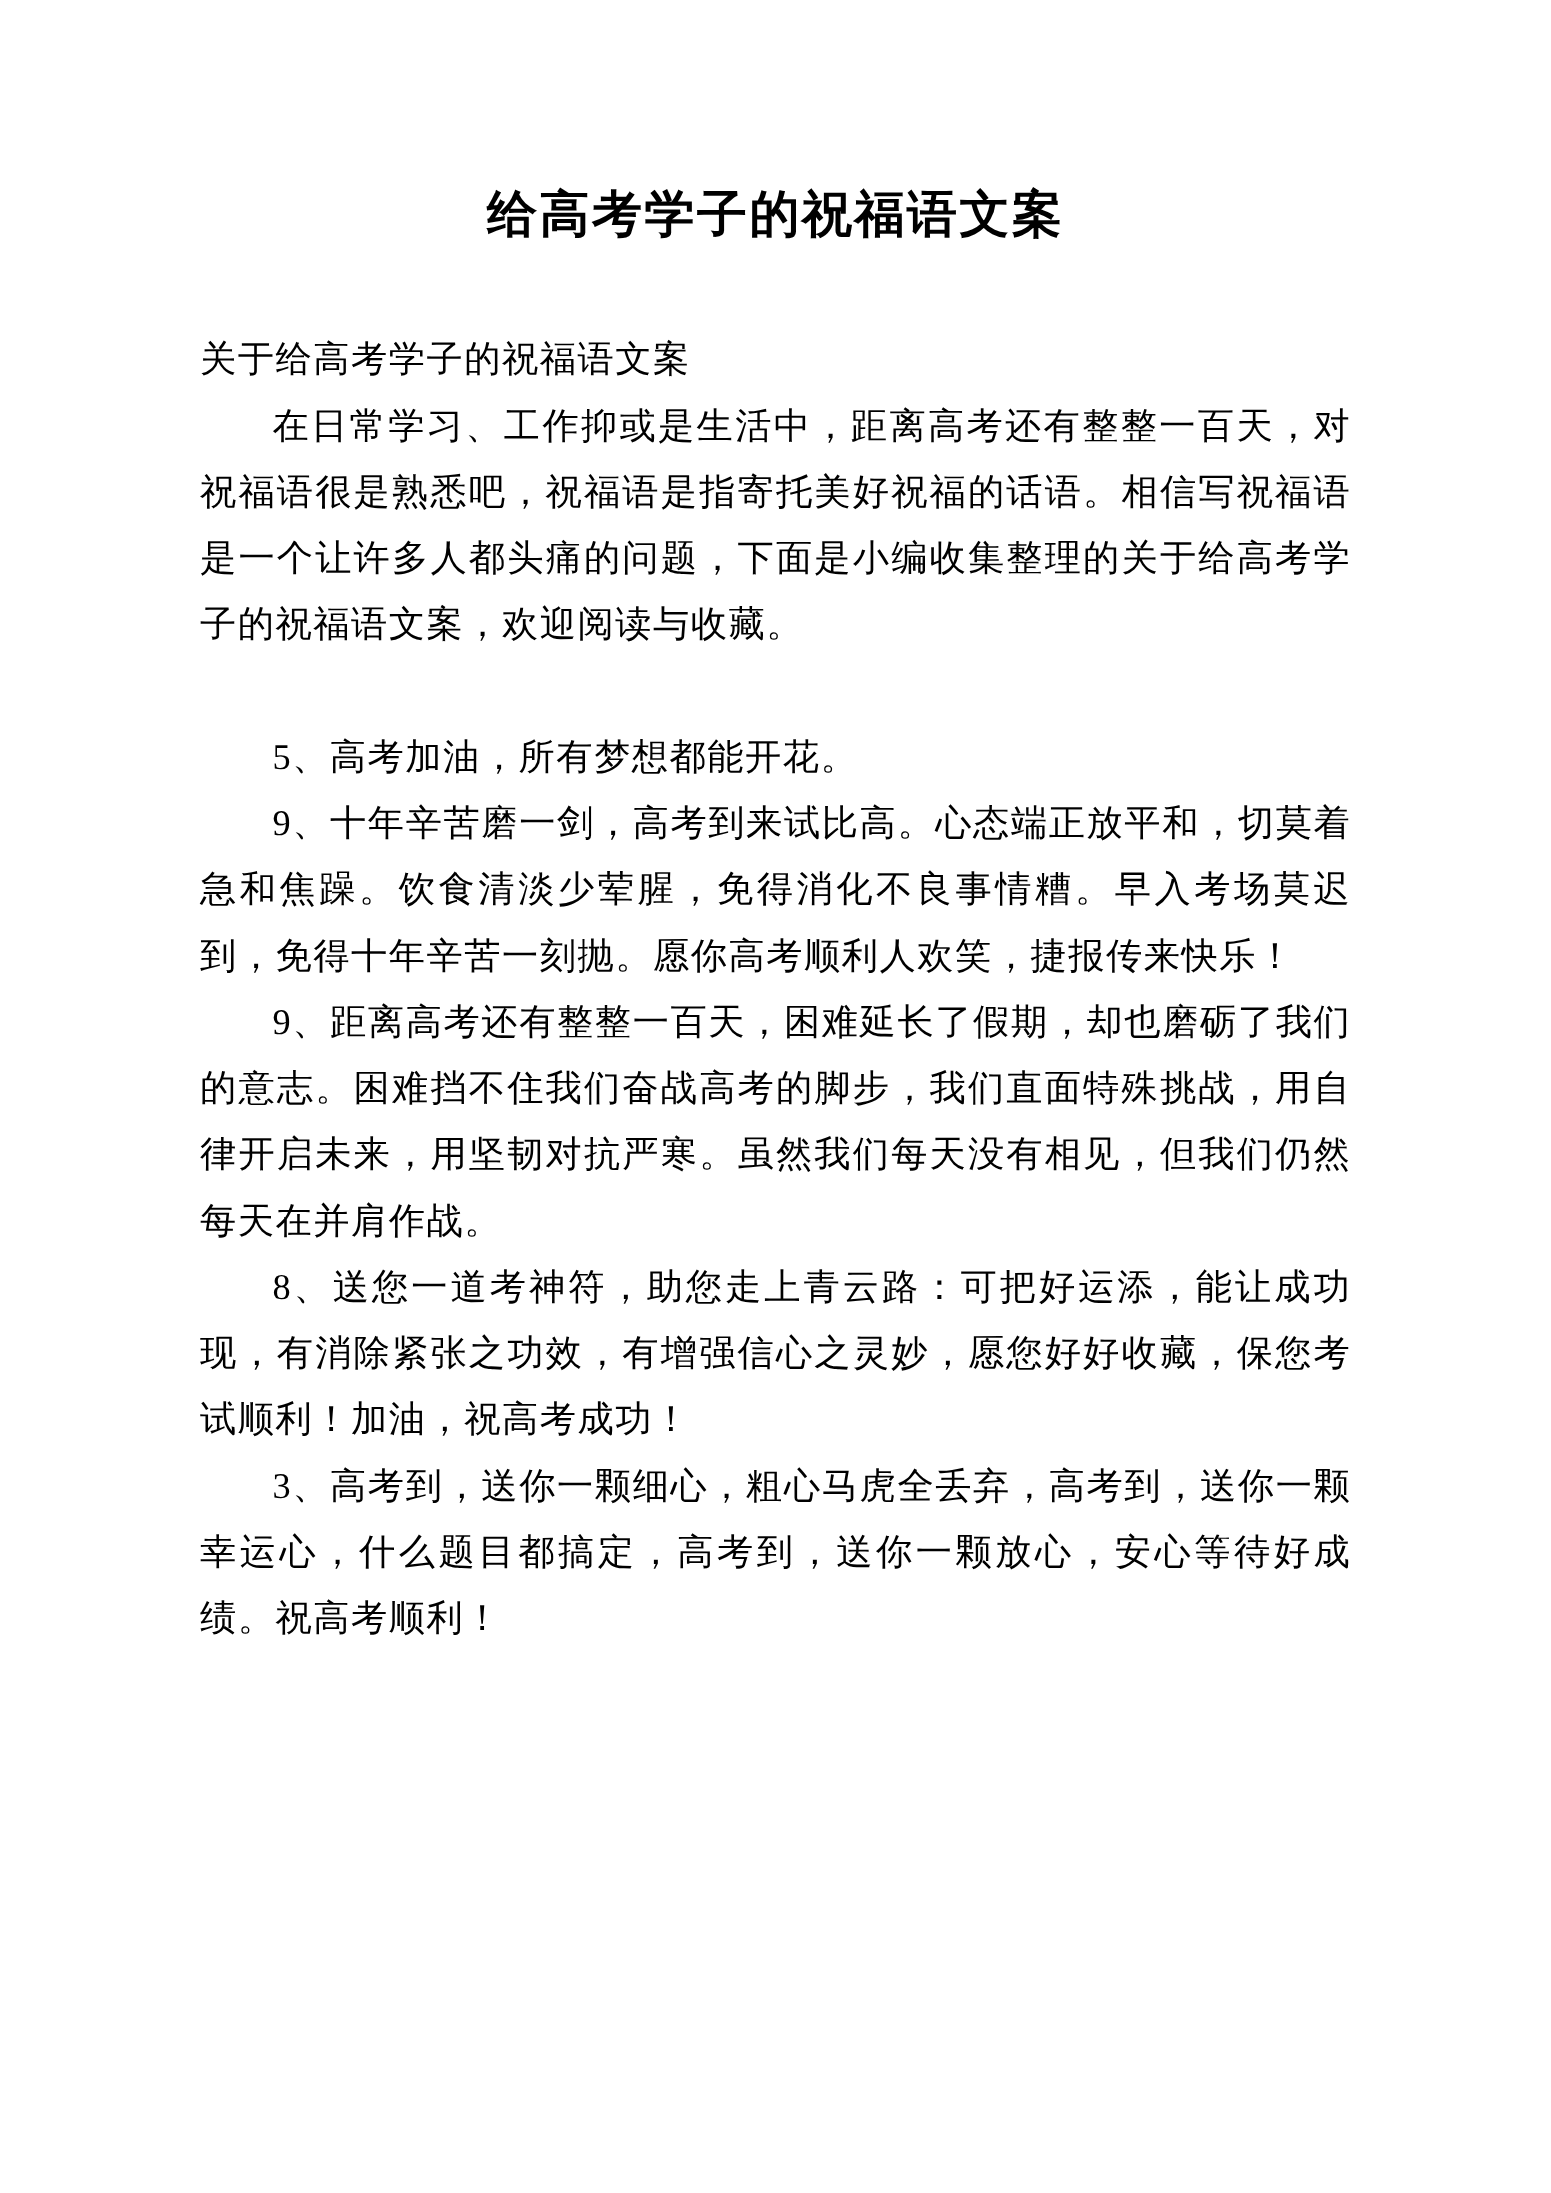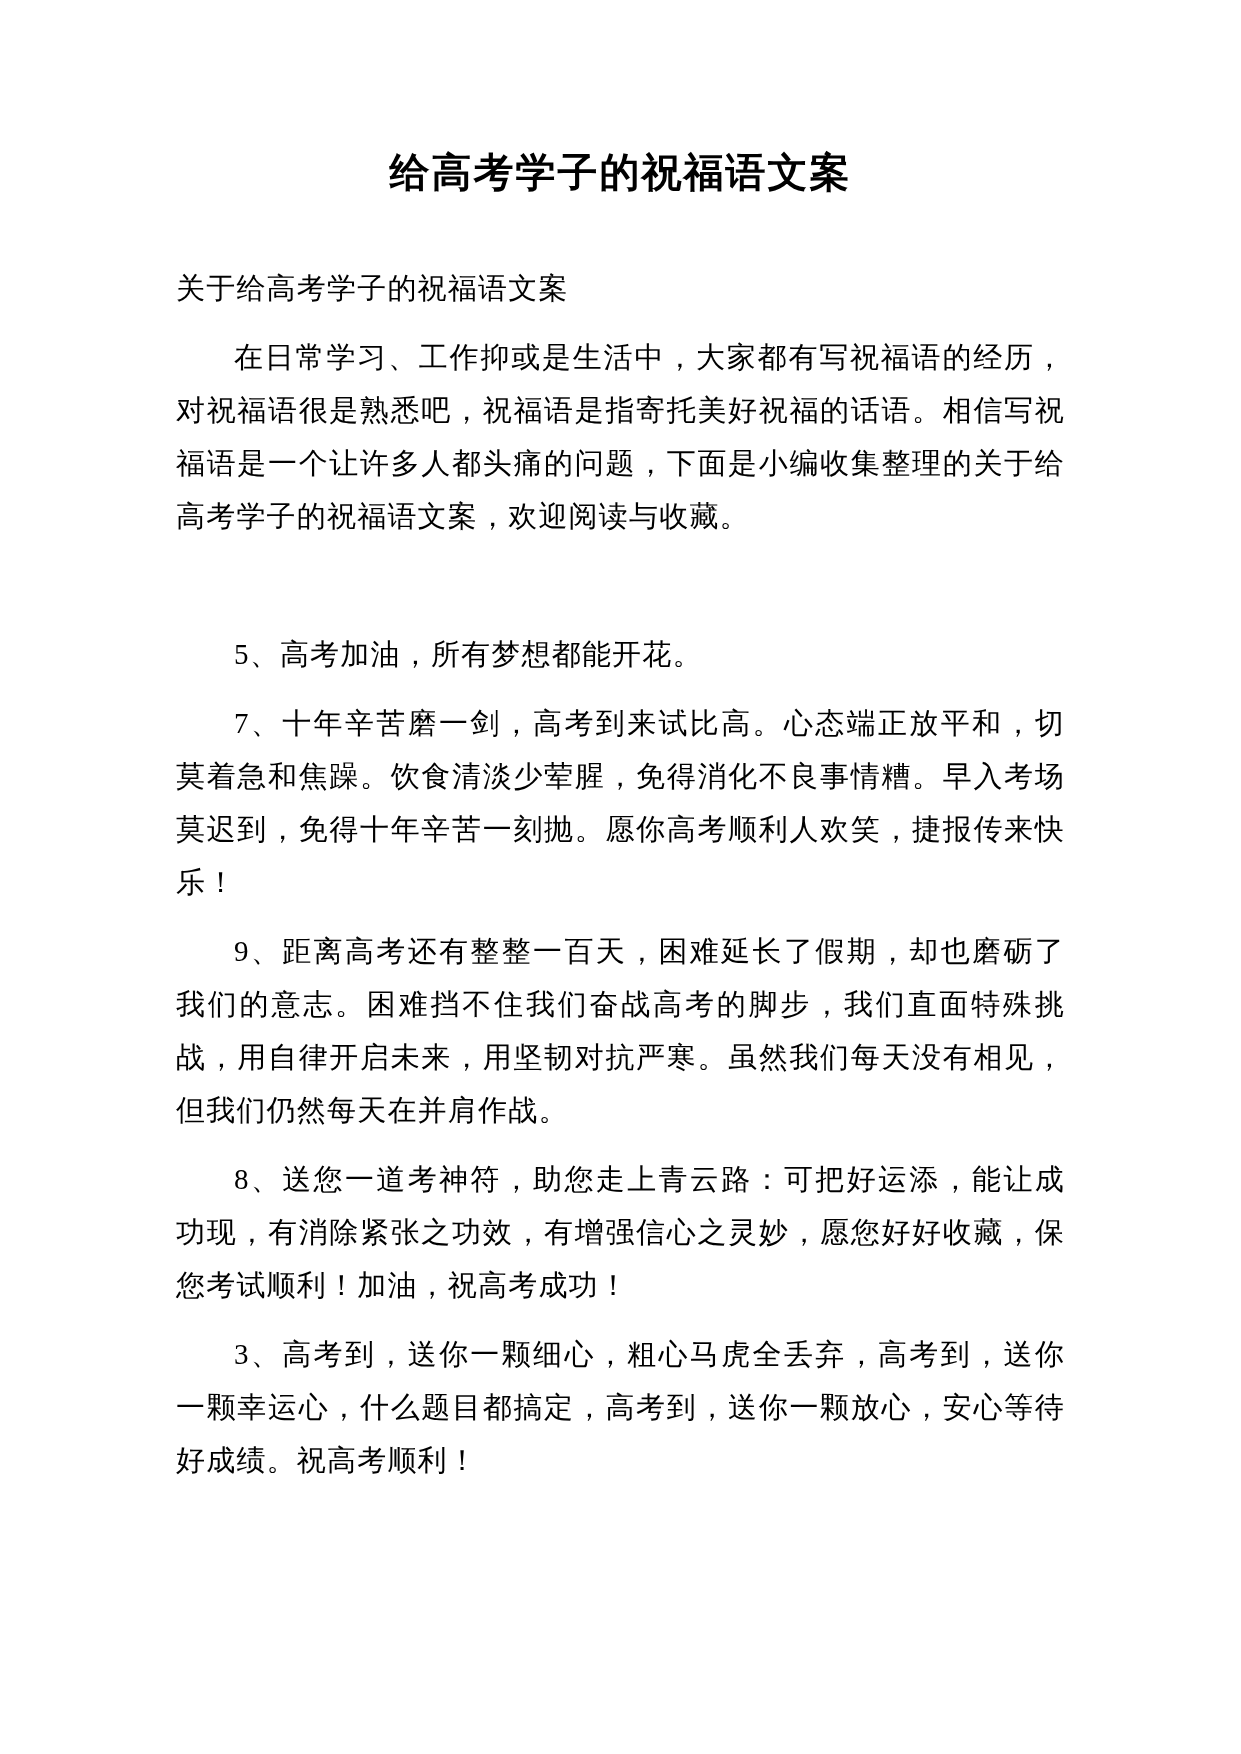--- a/index.html
+++ b/index.html
@@ -32,47 +32,47 @@
     margin: 28px 0 64px 0;
   }
   .body-text {
     font-size: 29px;
     line-height: 53px;
     text-align: justify;
     text-justify: inter-ideograph;
     letter-spacing: 1.2px;
   }
   .para {
-    margin: 16px;
+    margin: 0;
   }
   .para.indent {
     text-indent: 2em;
   }
   .spacer {
     height: 53px;
   }
 </style>
 </head>
 <body>
 
 <div class="page">
 
   <h1 class="doc-title">给高考学子的祝福语文案</h1>
 
   <div class="body-text">
 
     <p class="para">关于给高考学子的祝福语文案</p>
 
-    <p class="para indent">在日常学习、工作抑或是生活中，大家都有写祝福语的经历，对祝福语很是熟悉吧，祝福语是指寄托美好祝福的话语。相信写祝福语是一个让许多人都头痛的问题，下面是小编收集整理的关于给高考学子的祝福语文案，欢迎阅读与收藏。</p>
+    <p class="para indent">在日常学习、工作抑或是生活中，距离高考还有整整一百天，对祝福语很是熟悉吧，祝福语是指寄托美好祝福的话语。相信写祝福语是一个让许多人都头痛的问题，下面是小编收集整理的关于给高考学子的祝福语文案，欢迎阅读与收藏。</p>
 
     <div class="spacer"></div>
 
     <p class="para indent">5、高考加油，所有梦想都能开花。</p>
 
-    <p class="para indent">7、十年辛苦磨一剑，高考到来试比高。心态端正放平和，切莫着急和焦躁。饮食清淡少荤腥，免得消化不良事情糟。早入考场莫迟到，免得十年辛苦一刻抛。愿你高考顺利人欢笑，捷报传来快乐！</p>
+    <p class="para indent">9、十年辛苦磨一剑，高考到来试比高。心态端正放平和，切莫着急和焦躁。饮食清淡少荤腥，免得消化不良事情糟。早入考场莫迟到，免得十年辛苦一刻抛。愿你高考顺利人欢笑，捷报传来快乐！</p>
 
     <p class="para indent">9、距离高考还有整整一百天，困难延长了假期，却也磨砺了我们的意志。困难挡不住我们奋战高考的脚步，我们直面特殊挑战，用自律开启未来，用坚韧对抗严寒。虽然我们每天没有相见，但我们仍然每天在并肩作战。</p>
 
     <p class="para indent">8、送您一道考神符，助您走上青云路：可把好运添，能让成功现，有消除紧张之功效，有增强信心之灵妙，愿您好好收藏，保您考试顺利！加油，祝高考成功！</p>
 
     <p class="para indent">3、高考到，送你一颗细心，粗心马虎全丢弃，高考到，送你一颗幸运心，什么题目都搞定，高考到，送你一颗放心，安心等待好成绩。祝高考顺利！</p>
 
   </div>
 </div>
 

